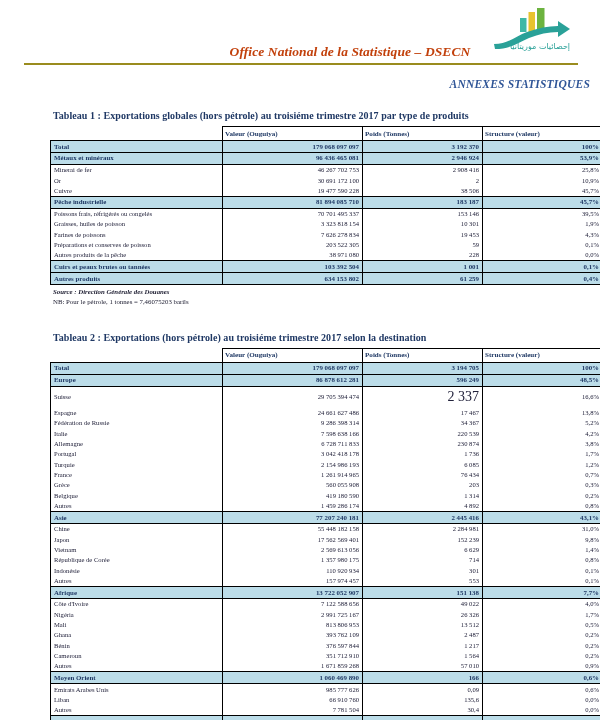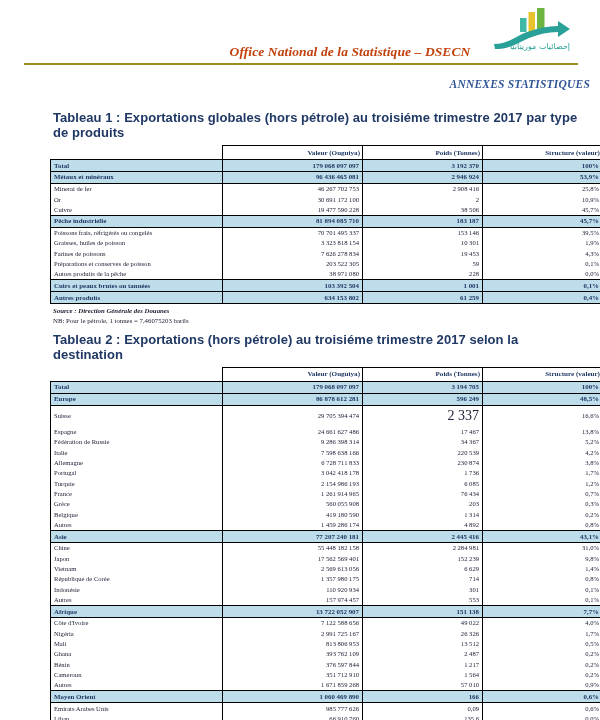--- a/index.html
+++ b/index.html
@@ -65,29 +65,29 @@
     font-weight: bold;
     font-style: italic;
     font-size: 11.5px;
     color: #2f5597;
     letter-spacing: 0.2px;
     padding-left: 20px;
   }
 
   
   .tbl-title {
-    font-family: Liberation Sans, sans-serif;
+    font-family: Liberation Serif, serif;
     font-weight: bold;
-    font-size: 13px;
+    font-size: 10px;
     color: #1f3864;
     margin: 0 0 5px 43px;
     letter-spacing: 0.05px;
   }
   .t1-title { margin-top: 20px; }
-  .t2-title { margin-top: 8px; }
+  .t2-title { margin-top: 27px; }
 
   table.stat {
     border-collapse: collapse;
     margin-left: 40px;
     width: 552px;
     table-layout: fixed;
     font-size: 6.6px;
     color: #22223b;
   }
   table.stat col.c-label { width: 172px; }
@@ -98,21 +98,21 @@
   table.stat th, table.stat td {
     padding: 0.5px 3px;
     line-height: 1.42;
     vertical-align: middle;
     white-space: nowrap;
     overflow: hidden;
   }
 
   
   table.stat thead th {
-    text-align: right;
+    text-align: left;
     font-weight: bold;
     font-size: 7.1px;
     color: #1f3864;
     background: #ffffff;
     border: 1.4px solid #000000;
     padding: 1.5px 2px;
   }
   table.stat thead th.corner {
     border: none;
     background: transparent;

